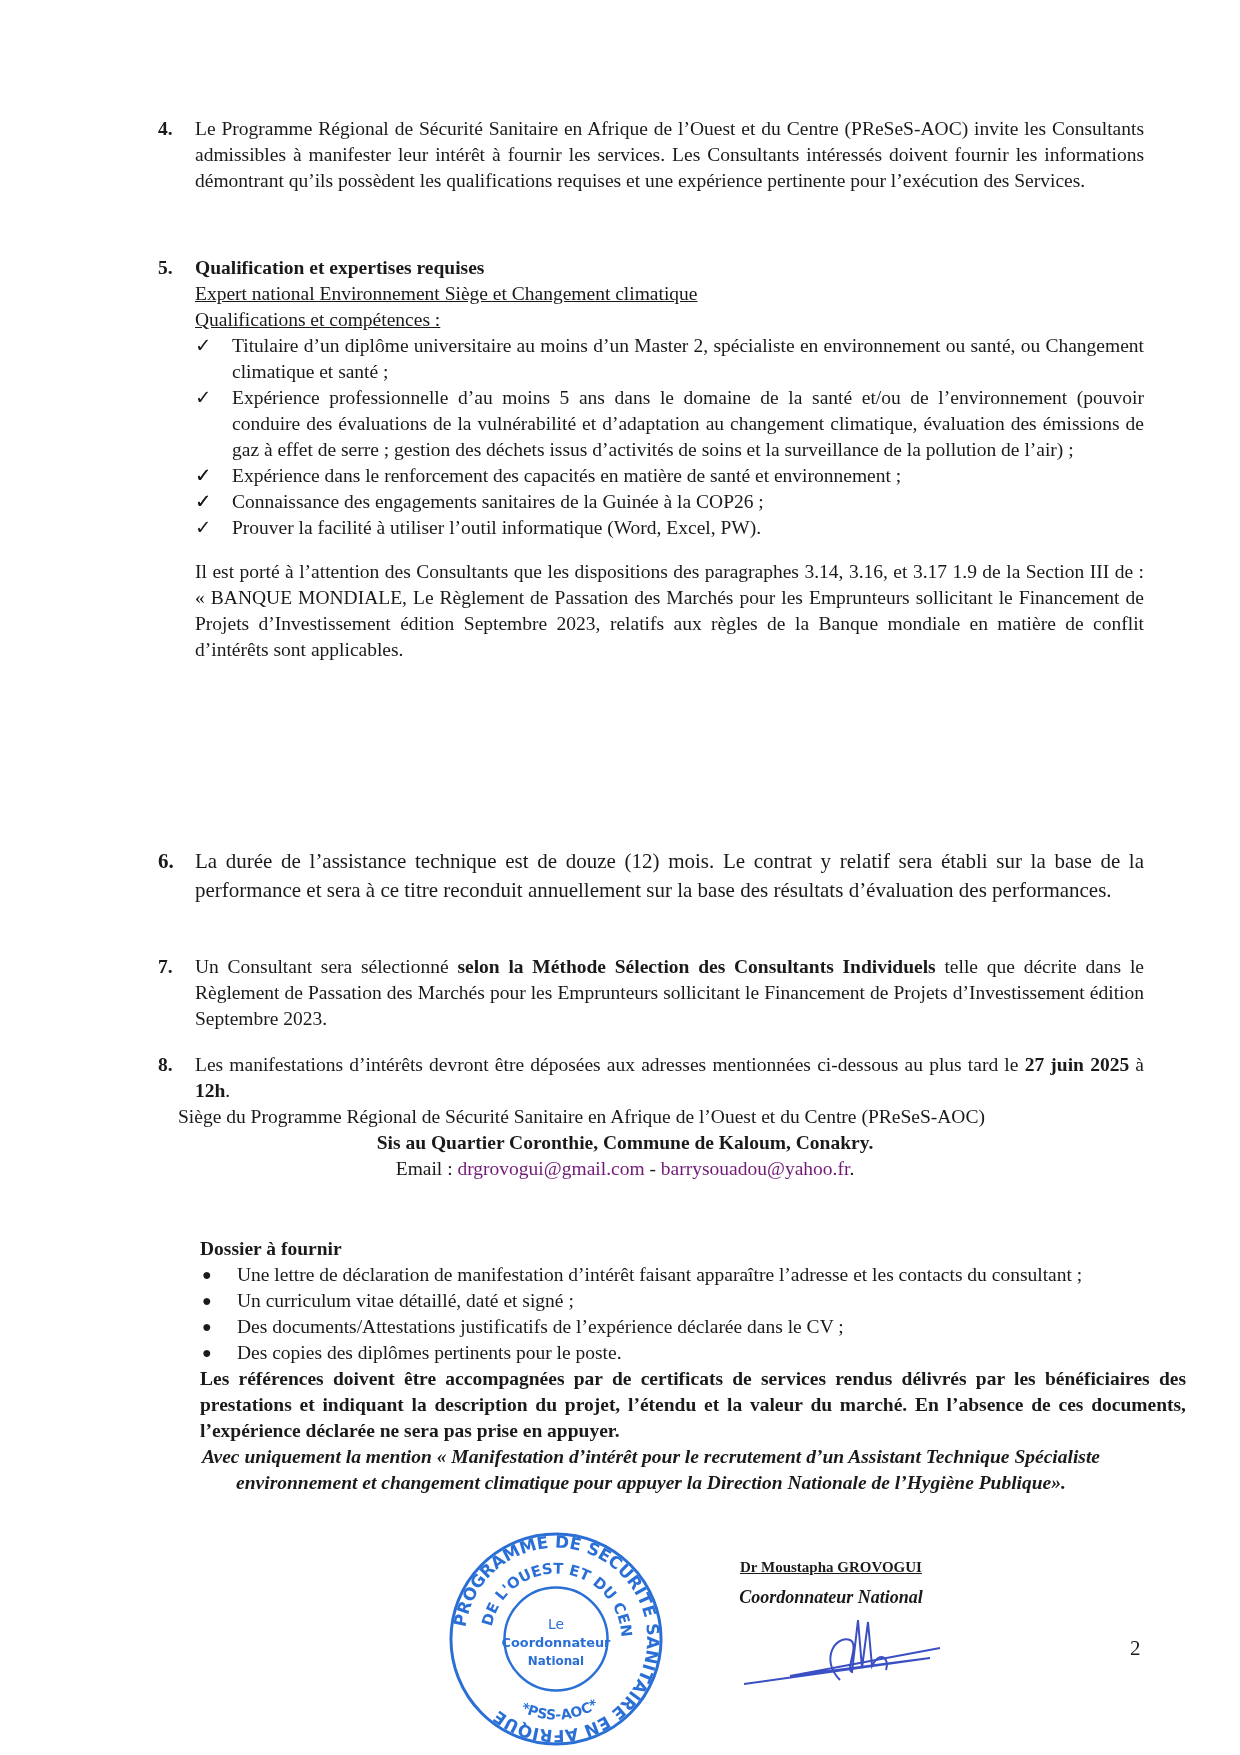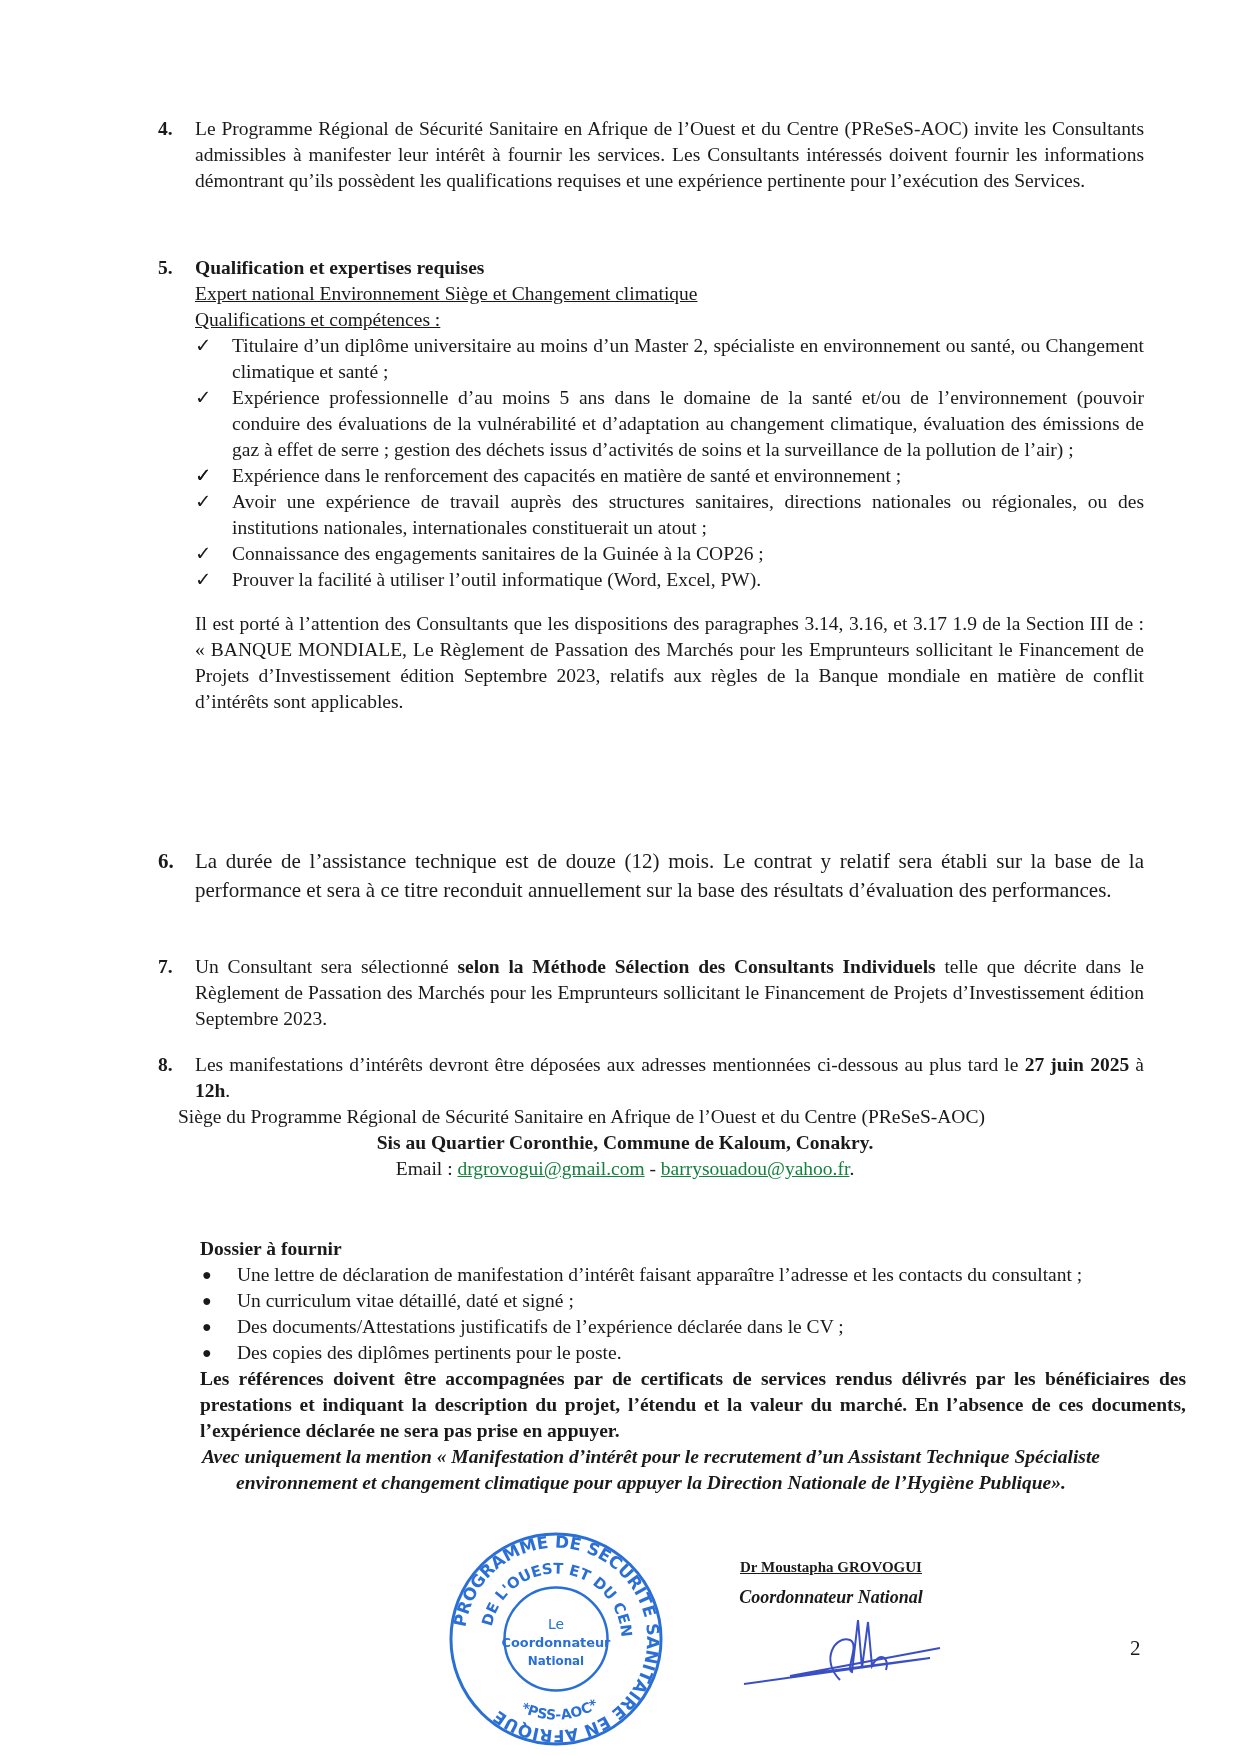--- a/index.html
+++ b/index.html
@@ -10,21 +10,21 @@
   .num { position: absolute; left: 0; font-weight: bold; }
   .body { margin-left: 37px; text-align: justify; }
   .b { font-weight: bold; }
   .u { text-decoration: underline; }
   .checks { list-style: none; margin: 0; padding: 0; margin-left: 37px; }
   .checks li { position: relative; padding-left: 37px; text-align: justify; }
   .checks li .mark { position: absolute; left: 0; top: 0; }
   .bullets { list-style: none; margin: 0; padding: 0; }
   .bullets li { position: relative; padding-left: 37px; text-align: justify; }
   .bullets li .dot { position: absolute; left: 2px; top: 0; font-size: 16px; }
-  a.mail { color: #15803d; text-decoration: underline; }
+  a.mail { color: #701a75; }
   .center { text-align: center; }
   .italic { font-style: italic; }
   .stamp { position: absolute; left: 447px; top: 1530px; width: 218px; height: 218px; }
   .sig-block { position: absolute; left: 686px; top: 1554px; width: 290px; text-align: center; }
   .sig-name { font-weight: bold; text-decoration: underline; font-size: 15px; }
   .sig-title { font-weight: bold; font-style: italic; font-size: 18px; margin-top: 4px; }
   .signature { position: absolute; left: 740px; top: 1610px; width: 220px; height: 90px; }
   .page-num { position: absolute; left: 1130px; top: 1635px; font-size: 21px; }
 </style>
 </head>
@@ -42,21 +42,21 @@
     <div class="body">
       <div class="b">Qualification et expertises requises</div>
       <div class="u">Expert national Environnement Siège et Changement climatique</div>
       <div class="u">Qualifications et compétences :</div>
     </div>
     <ul class="checks">
       <li><span class="mark">✓</span><span>Titulaire d’un diplôme universitaire au moins d’un Master 2, spécialiste en environnement ou santé, ou Changement climatique et santé ;</span></li>
       <li><span class="mark">✓</span><span>Expérience professionnelle d’au moins 5 ans dans le domaine de la santé et/ou de l’environnement (pouvoir conduire des évaluations de la vulnérabilité et d’adaptation au changement climatique, évaluation des émissions de gaz à effet de serre ; gestion des déchets issus d’activités de soins et la surveillance de la pollution de l’air) ;</span></li>
       <li><span class="mark">✓</span></li>
       <li><span class="mark">✓</span><span>Expérience dans le renforcement des capacités en matière de santé et environnement ;</span></li>
-      <li><span class="mark">✓</span><span>Avoir une expérience de travail auprès des structures sanitaires, directions nationales ou régionales, ou des institutions nationales, internationales constituerait un atout ;</span></li>
+      <li><span class="mark">✓</span></li>
       <li><span class="mark">✓</span><span>Connaissance des engagements sanitaires de la Guinée à la COP26 ;</span></li>
       <li><span class="mark">✓</span><span>Prouver la facilité à utiliser l’outil informatique (Word, Excel, PW).</span></li>
     </ul>
     <div class="body" style="margin-top:18px;">Il est porté à l’attention des Consultants que les dispositions des paragraphes 3.14, 3.16, et 3.17 1.9 de la Section III de : « BANQUE MONDIALE, Le Règlement de Passation des Marchés pour les Emprunteurs sollicitant le Financement de Projets d’Investissement édition Septembre 2023, relatifs aux règles de la Banque mondiale en matière de conflit d’intérêts sont applicables.</div>
   </div>
 
   <div class="sec" style="top:847px; font-size:21px; line-height:29px;">
     <span class="num">6.</span>
     <div class="body">La durée de l’assistance technique est de douze (12) mois.  Le contrat y relatif sera établi sur la base de la performance et sera à ce titre reconduit annuellement sur la base des résultats d’évaluation des performances.</div>
   </div>

